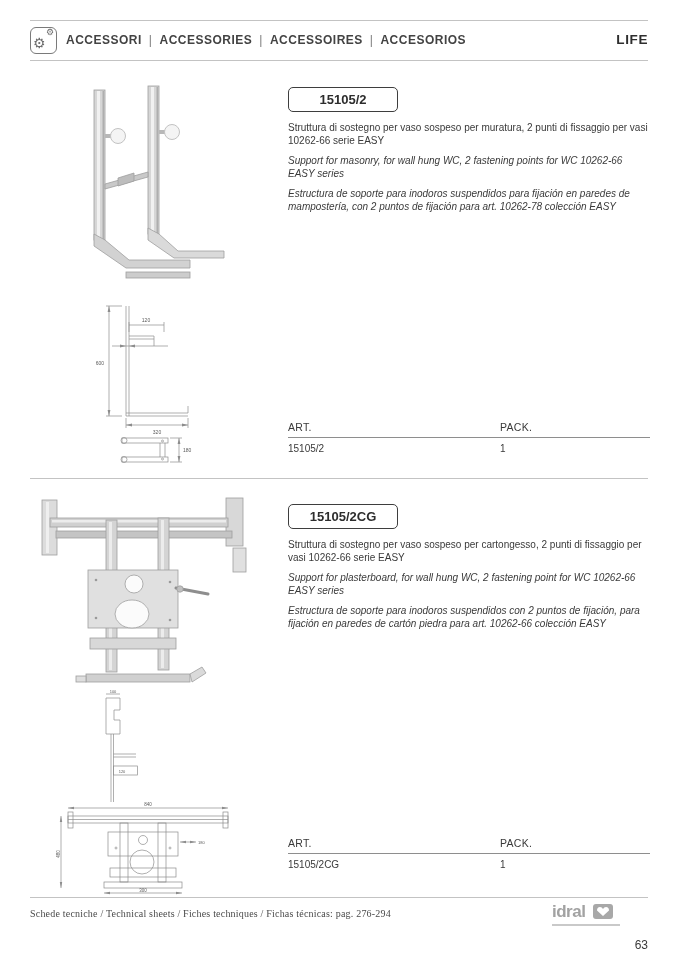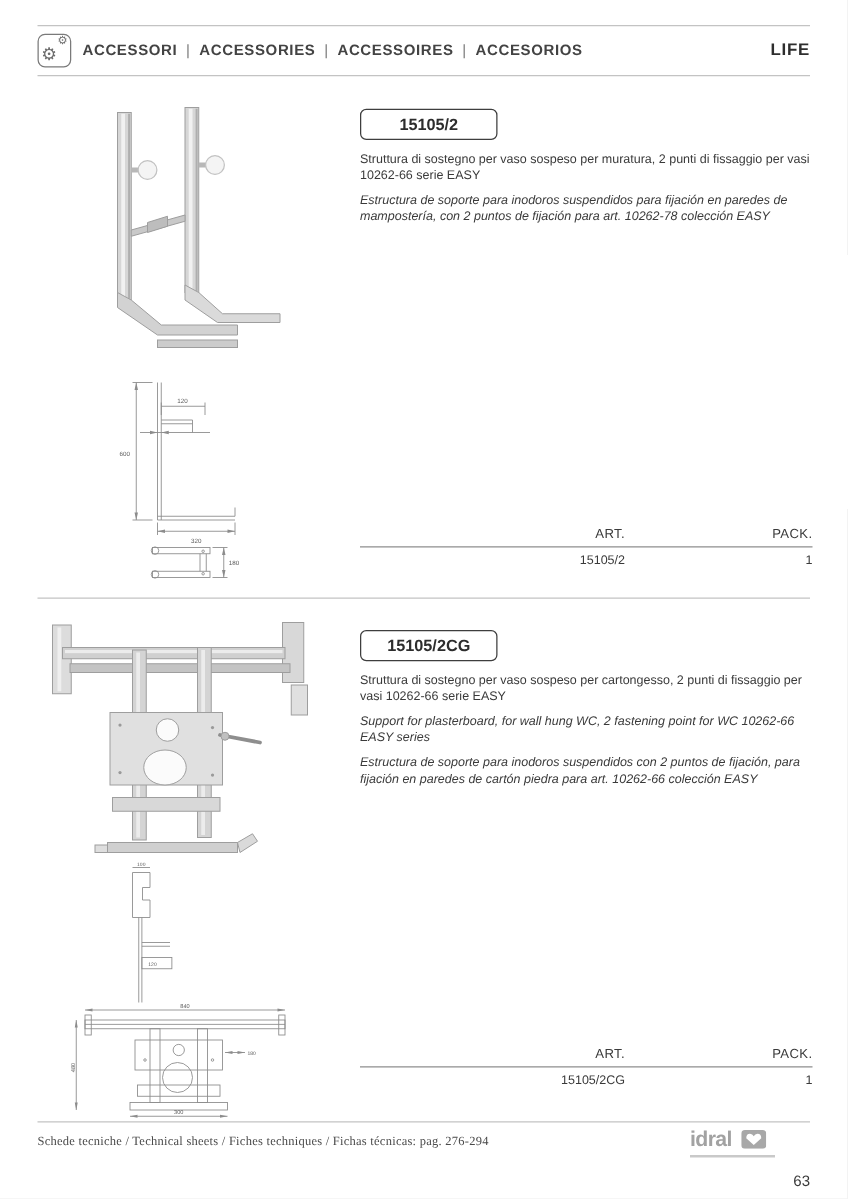--- a/index.html
+++ b/index.html
@@ -34,21 +34,21 @@
     position:absolute; left:288px; display:inline-block;
     border:1.4px solid #3e3e3e; border-radius:5px; background:#fff;
     padding:4px 20px; font-size:13px; font-weight:700; color:#2d2d2d;
     min-width:110px; text-align:center;
   }
   .desc { position:absolute; left:288px; width:362px; font-size:10px; line-height:1.3; color:#3a3a3a; }
   .desc p { margin-bottom:7px; }
   .desc p.it-lang { font-style:normal; }
   .desc p.en-lang, .desc p.es-lang { font-style:italic; }
 
-  .spec-table { position:absolute; left:288px; width:362px; font-size:10.5px; color:#3a3a3a;text-align:right; }
+  .spec-table { position:absolute; left:288px; width:362px; font-size:10.5px; color:#3a3a3a; }
   .spec-head { display:grid; grid-template-columns:212px 1fr; padding-bottom:4px; }
   .spec-head span { font-weight:400; letter-spacing:.3px; }
   .spec-divider { height:1px; background:#8e8e8e; }
   .spec-row { display:grid; grid-template-columns:212px 1fr; padding-top:5px; font-size:10px; }
 
   svg { position:absolute; }
   .photo-svg .metal { stroke:#9e9e9e; stroke-width:.8; }
   .draw-svg line, .draw-svg path, .draw-svg rect, .draw-svg circle, .draw-svg ellipse, .draw-svg polyline
     { stroke:#8c8c8c; stroke-width:.7; fill:none; }
   .draw-svg text { fill:#5a5a5a; stroke:none; font-family:"Liberation Sans", sans-serif; }
@@ -156,20 +156,21 @@
     <line x1="103" y1="142" x2="103" y2="166"></line>
     <polygon class="arr" points="101.6,148 104.4,148 103,142"></polygon>
     <polygon class="arr" points="101.6,160 104.4,160 103,166"></polygon>
     <text x="107" y="156" font-size="5" text-anchor="start">180</text>
   </svg>
 
   <div class="badge" style="top:87px">15105/2</div>
 
   <div class="desc" style="top:121px">
     <p class="it-lang">Struttura di sostegno per vaso sospeso per muratura, 2 punti di fissaggio per vasi 10262-66 serie EASY</p>
+    <p class="en-lang">Support for masonry, for wall hung WC, 2 fastening points for WC 10262-66 EASY series</p>
     <p class="es-lang">Estructura de soporte para inodoros suspendidos para fijación en paredes de mampostería, con 2 puntos de fijación para art. 10262-78 colección EASY</p>
   </div>
 
   <div class="spec-table" style="top:421px">
     <div class="spec-head">
       <span>ART.</span>
       <span>PACK.</span>
     </div>
     <div class="spec-divider"></div>
     <div class="spec-row">

